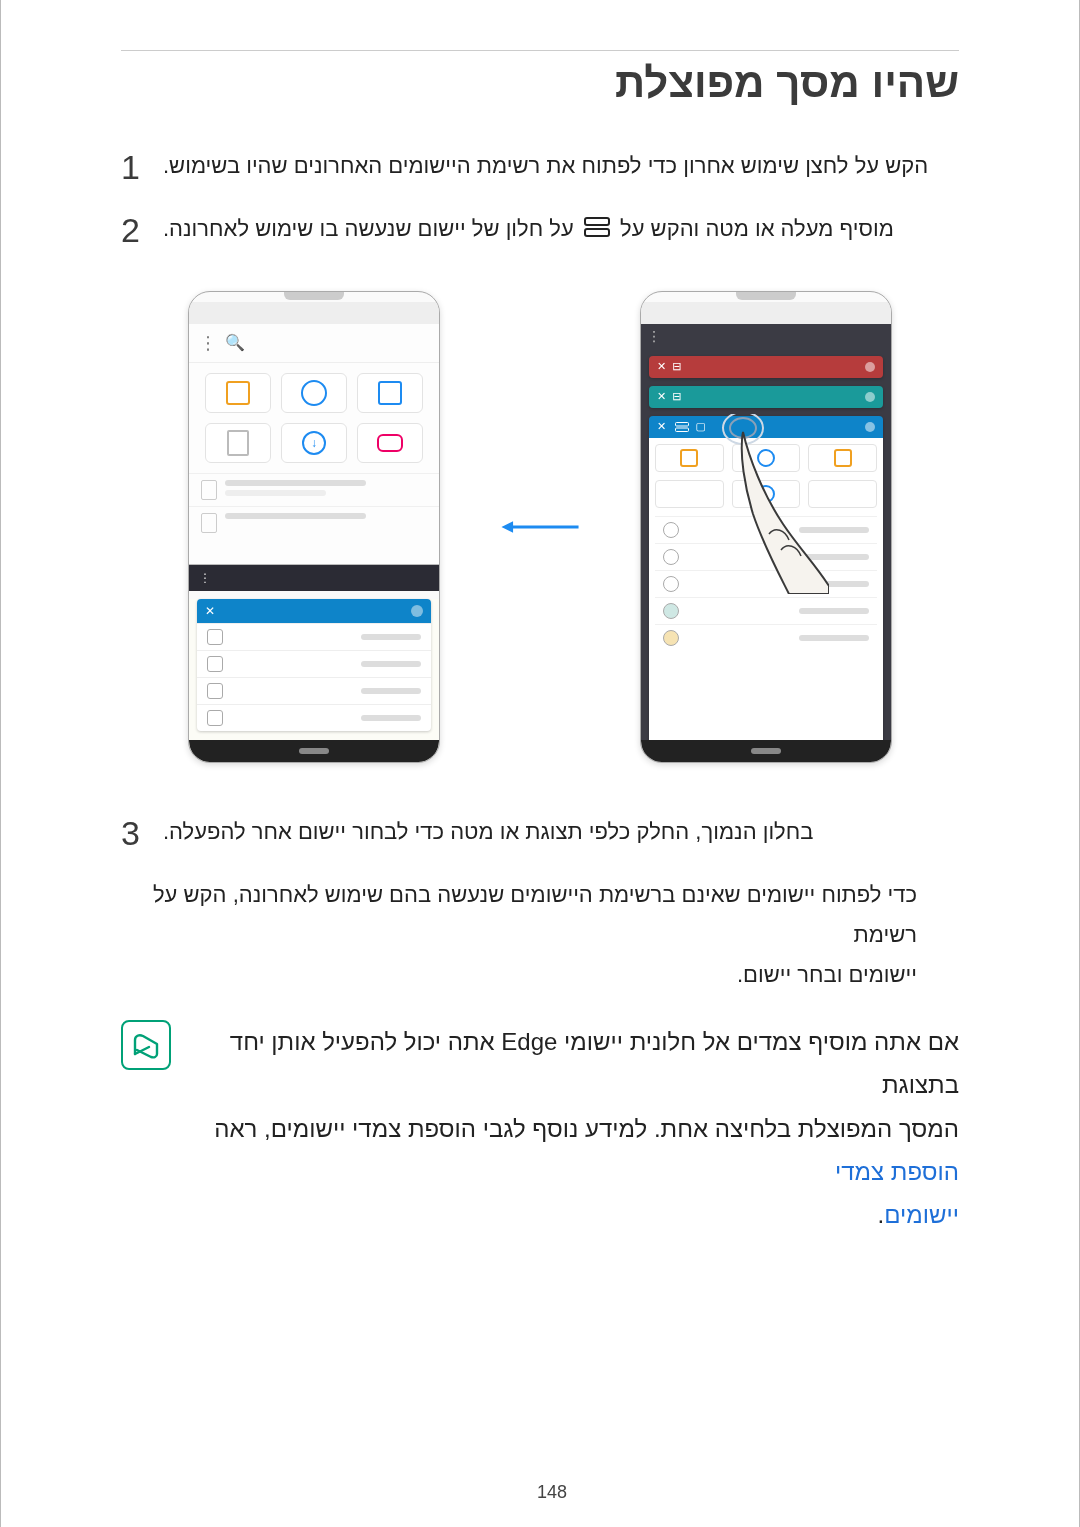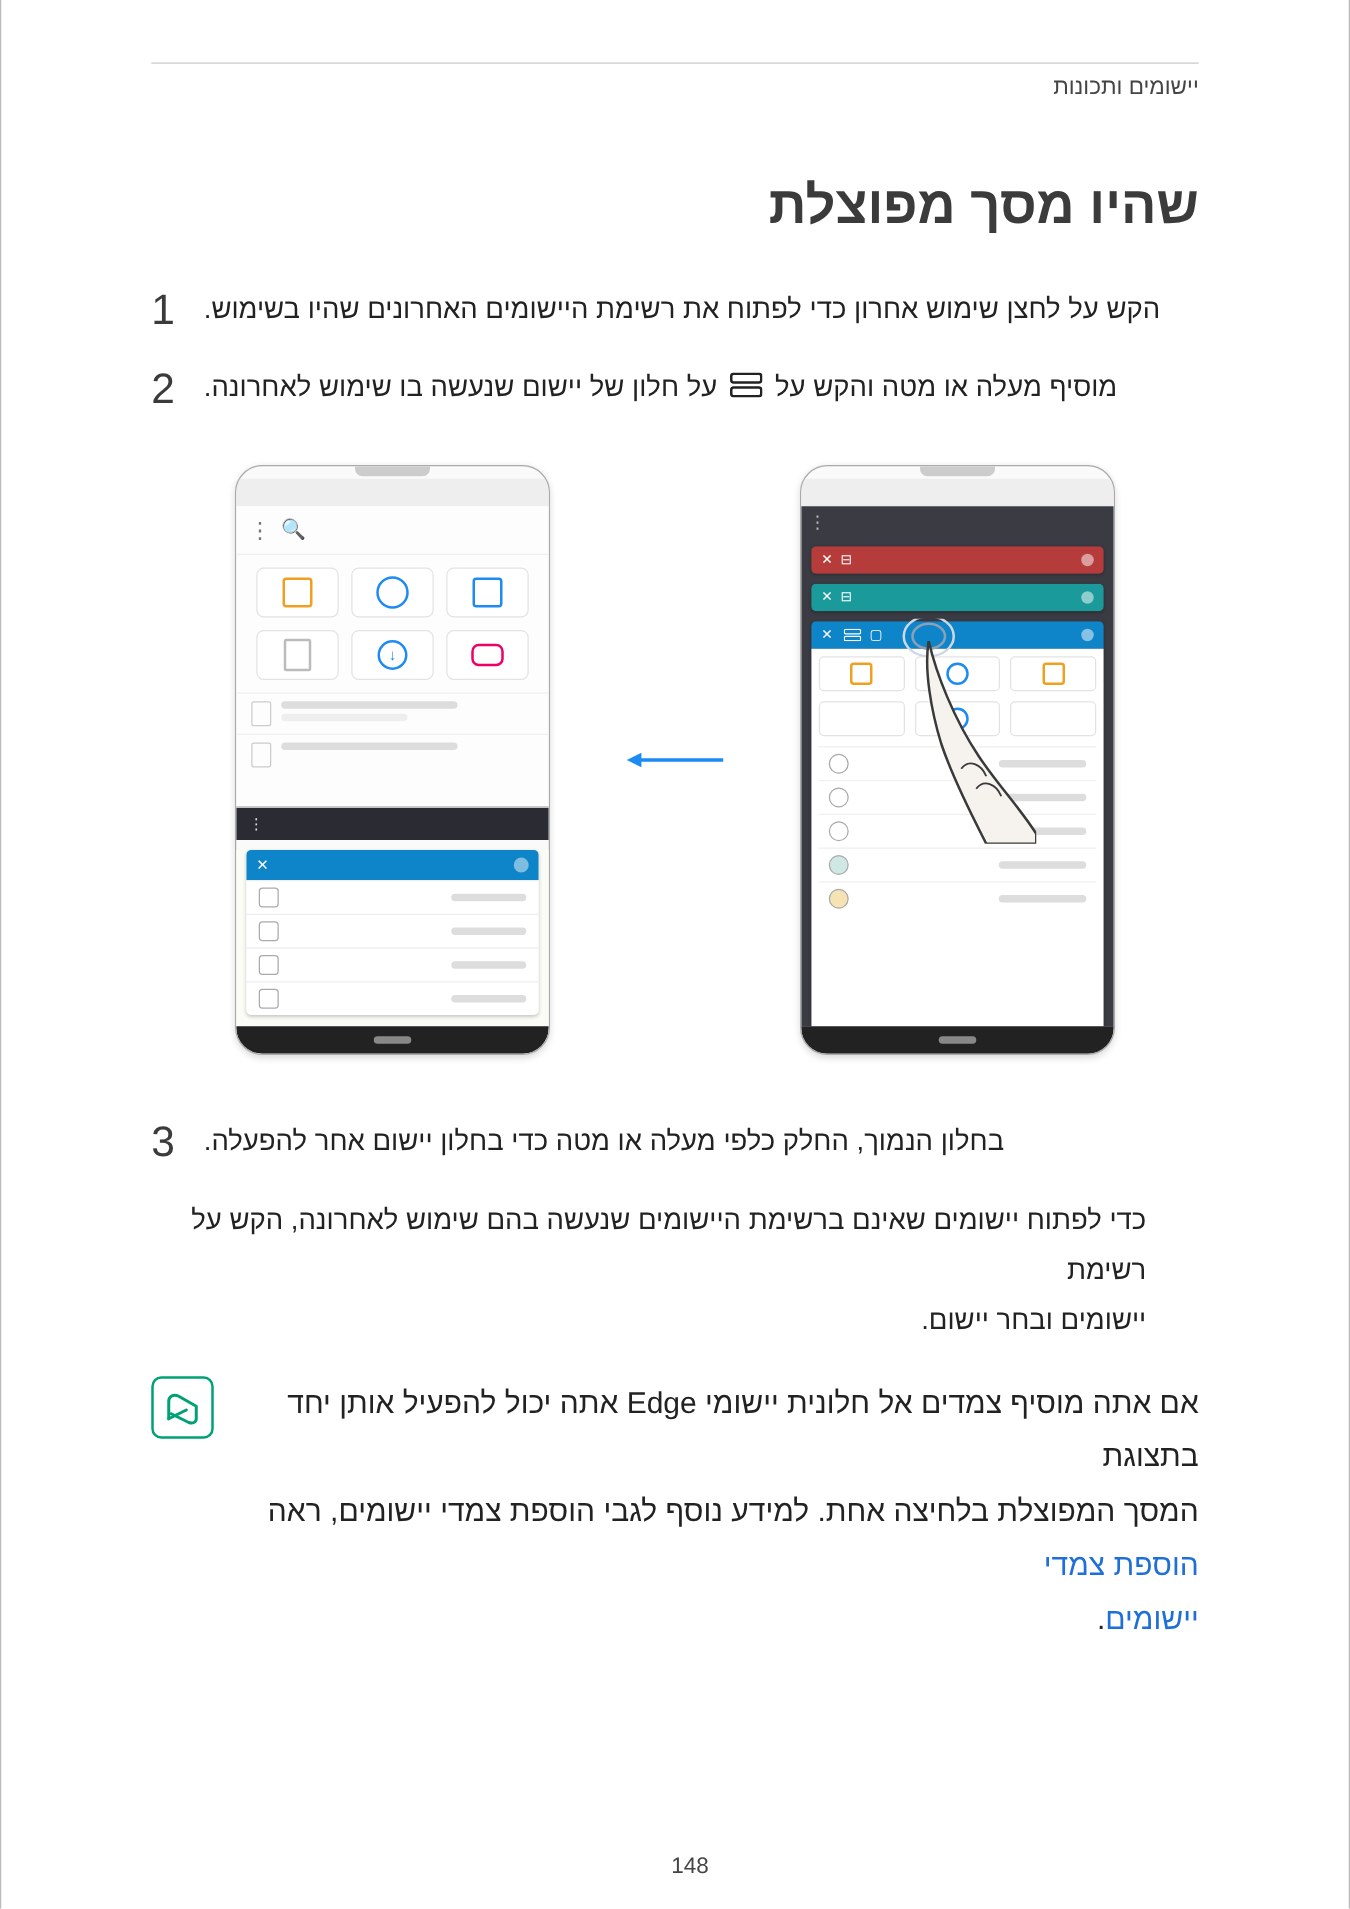--- a/index.html
+++ b/index.html
@@ -256,21 +256,20 @@
     font-size: 18px;
     color:#444;
     margin-left:24px;
   }
 </style>
 </head>
 <body>
 
 <div class="page">
   <div class="top-rule"></div>
-  <div class="header-label">יישומים ותכונות</div>
 
   <h1 class="section-title">שהיו מסך מפוצלת</h1>
 
   <div class="step">
     <div class="step-text">הקש על לחצן שימוש אחרון כדי לפתוח את רשימת היישומים האחרונים שהיו בשימוש.</div>
     <div class="step-num">1</div>
   </div>
 
   <div class="step">
     <div class="step-text">
@@ -443,21 +442,21 @@
         </svg>
       </div>
       <div class="homebar">
           <div class="pill"></div>
         </div>
     </div>
 
   </div>
 
   <div class="step">
-    <div class="step-text">בחלון הנמוך, החלק כלפי מעלה או מטה כדי בחלון יישום אחר להפעלה.</div>
+    <div class="step-text">בחלון הנמוך, החלק כלפי תצוגת או מטה כדי לבחור יישום אחר להפעלה.</div>
     <div class="step-num">3</div>
   </div>
 
   <div class="after-para">
     <span>כדי לפתוח יישומים שאינם ברשימת היישומים שנעשה בהם שימוש לאחרונה, הקש על </span><span class="bold">רשימת</span><br>
     <span class="bold">יישומים</span><span> ובחר יישום.</span>
   </div>
 
   <div class="note-row">
     <div class="note-text">

